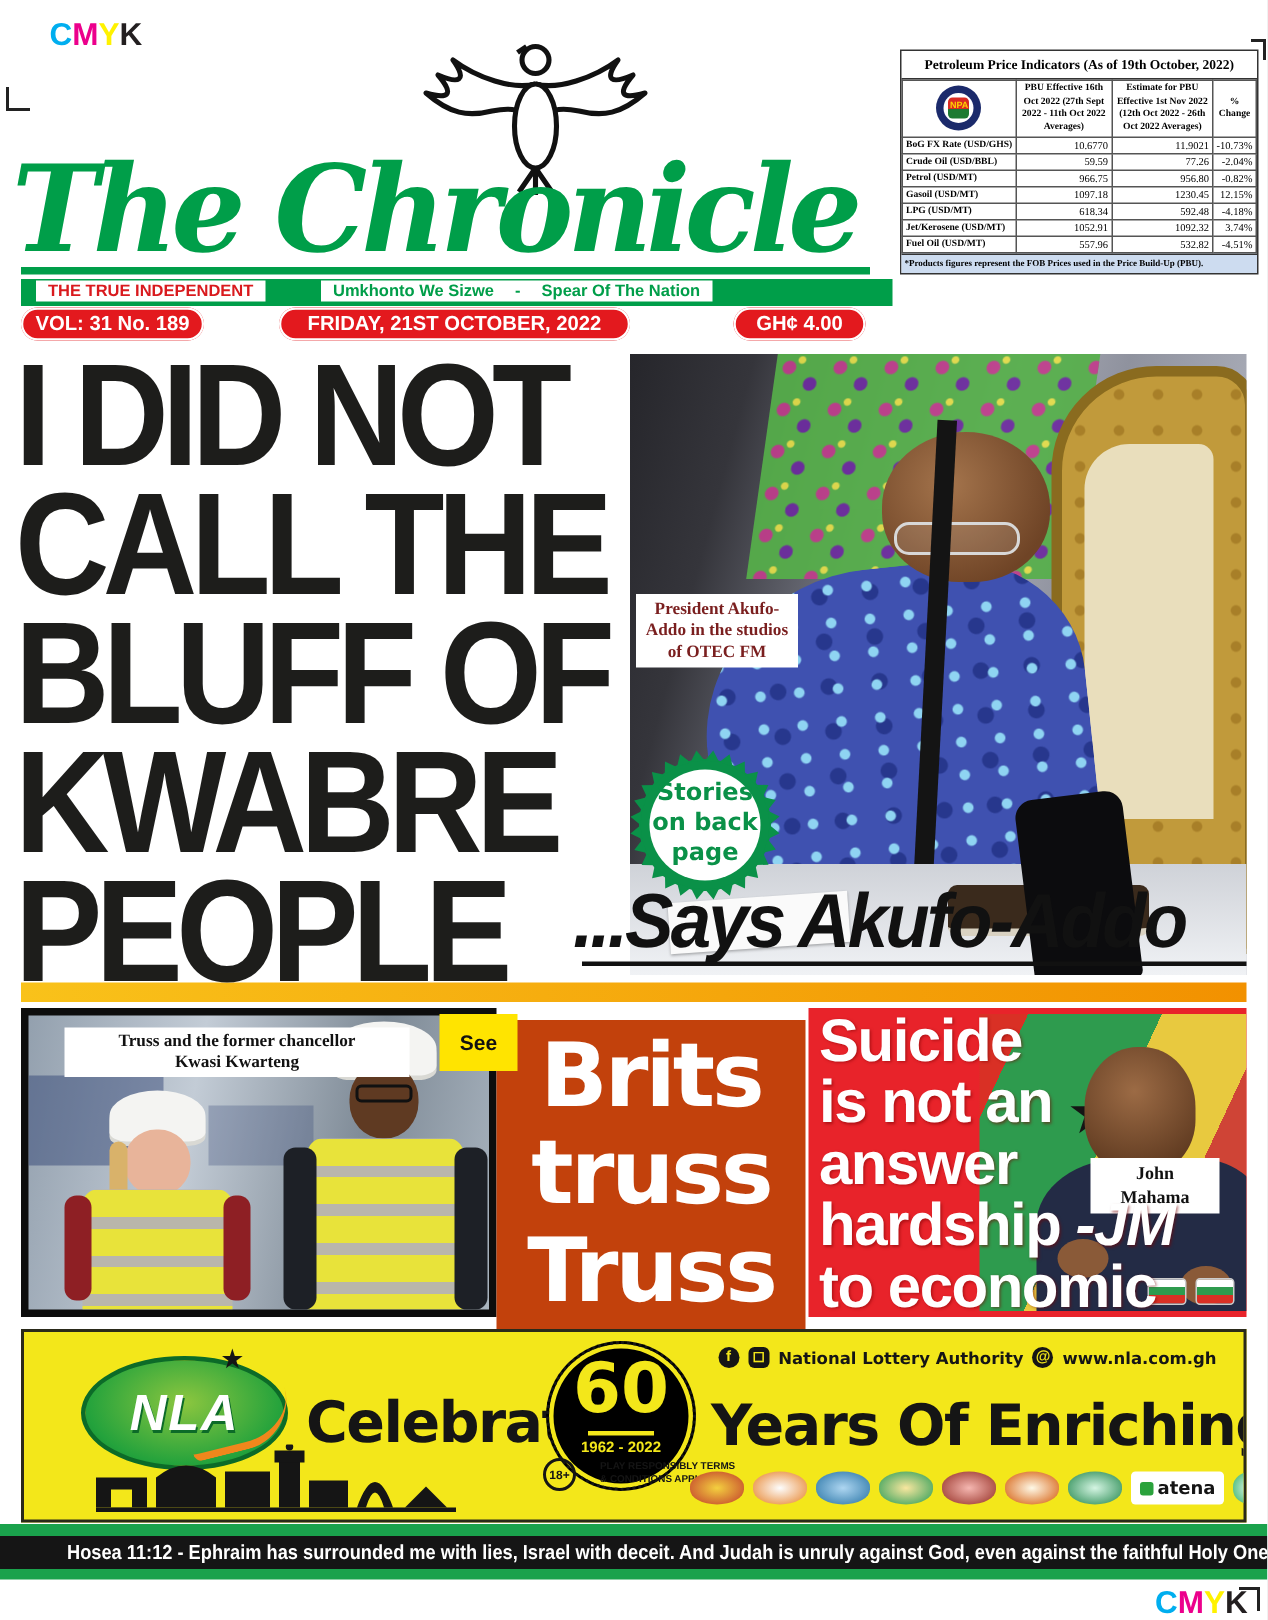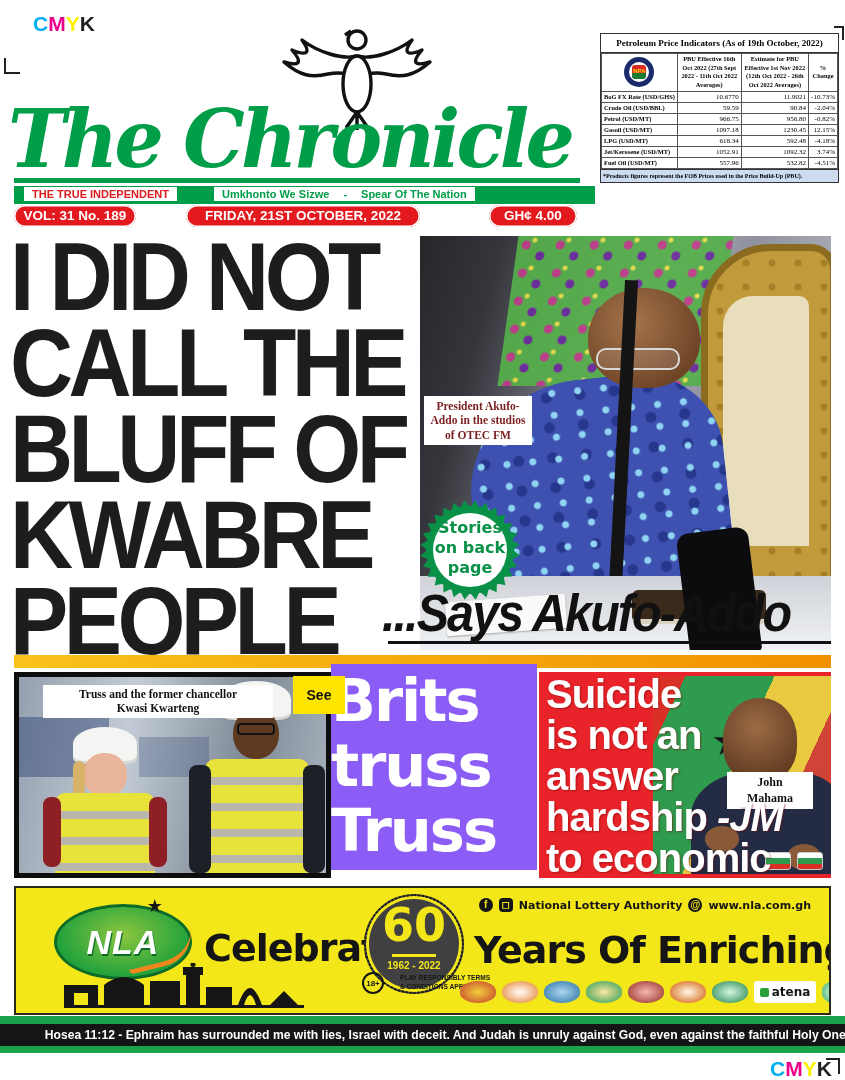--- a/index.html
+++ b/index.html
@@ -103,21 +103,21 @@
     background:linear-gradient(100deg,#93a0ae 0%,#c3ccd6 35%,#7e8a96 70%,#a9b4bf 100%); }
   .machinery { position:absolute; background:rgba(40,60,110,.45); }
   .person { position:absolute; }
   .hardhat { position:absolute; width:64px; height:34px; background:#f4f4f2; border-radius:50% 50% 18% 18%; box-shadow:0 3px 0 #d9d9d4; }
   .face { position:absolute; border-radius:48%; }
   .vest { position:absolute; background:repeating-linear-gradient(180deg,#e8e33a 0 18px,#b9b6ab 18px 26px); border-radius:10px 10px 0 0; }
   .truss-caption { position:absolute; left:24px; top:8px; width:230px; background:#fff; padding:2px 4px;
     font:bold 11.5px "Liberation Serif",serif; color:#111; text-align:center; line-height:1.25; }
   .see-badge { left:293px; top:676px; width:52px; height:38px; background:#ffe400; z-index:4;
     font:bold 14px "Liberation Sans",sans-serif; color:#111; text-align:center; line-height:38px; }
-  .panel-brits { left:331px; top:664px; width:206px; height:206px; background:#8b5cf6; z-index:2; padding-top:4px; }
+  .panel-brits { left:331px; top:680px; width:206px; height:206px; background:#c2410c; z-index:2; text-align:center; padding-top:4px; }
   .panel-brits div { font:bold 59px "DejaVu Sans",sans-serif; color:#fff; line-height:65px; letter-spacing:-2px; }
   .panel-mahama { left:539px; top:672px; width:292px; height:206px; background:#e8232a; overflow:hidden; z-index:2; }
   .flagwrap { position:absolute; right:0; top:4px; width:178px; height:198px; overflow:hidden;
     background:linear-gradient(115deg,#d93025 0 12%, #2e9b4e 12% 45%, #e8c93f 45% 72%, #cf4436 72%); }
   .flag-star { position:absolute; left:58px; top:42px; font-size:40px; color:#151515; }
   .jm-head { position:absolute; right:34px; top:22px; width:74px; height:84px;
     background:radial-gradient(circle at 45% 35%, #9c6b45, #5f3a20 80%); border-radius:48% 48% 42% 42%; }
   .jm-body { position:absolute; right:-10px; top:96px; width:150px; height:110px; background:#232b45; border-radius:40% 30% 0 0; }
   .jm-hand { position:absolute; width:34px; height:26px; background:#8a5a38; border-radius:50%; }
   .jm-label { position:absolute; right:18px; top:96px; width:86px; background:#fff; padding:3px 2px;
@@ -133,21 +133,21 @@
   .nla-logo { position:absolute; left:38px; top:16px; width:138px; height:76px;
     background:radial-gradient(ellipse at 50% 40%, #8cc63f 0%, #23a23c 70%, #0e7a2c 100%);
     border-radius:50%; border:3px solid #0c6b28; }
   .nla-logo .txt { position:absolute; left:0; width:100%; top:16px; text-align:center;
     font:italic bold 34px "Liberation Sans",sans-serif; color:#fff; letter-spacing:1px; text-shadow:1px 2px 0 #0c6b28; }
   .nla-logo .star { position:absolute; right:26px; top:-12px; font-size:18px; color:#151515; }
   .nla-logo .swoosh { position:absolute; right:-6px; top:26px; width:70px; height:34px;
     border-bottom:5px solid #f0871c; border-radius:0 0 60px 10px; transform:rotate(-14deg); }
   .nla-celebrates { position:absolute; left:188px; top:38px; font:bold 38px "DejaVu Sans",sans-serif; color:#151515; letter-spacing:-1px; }
   .circle60 { position:absolute; left:348px; top:6px; width:100px; height:100px; border-radius:50%;
-    background:#404040; border:2px dotted #151515; box-shadow:0 0 0 3px #f3e71a inset; text-align:center; }
+    background:#000000; border:2px dotted #151515; box-shadow:0 0 0 3px #f3e71a inset; text-align:center; }
   .circle60 .n { font:bold 46px "DejaVu Sans",sans-serif; color:#f3e71a; line-height:58px; }
   .circle60 .bar { width:44px; height:3px; background:#f3e71a; margin:0 auto 3px; }
   .circle60 .range { font:bold 10px "Liberation Sans",sans-serif; color:#f3e71a; }
   .nla-tagline { position:absolute; left:458px; top:40px; font:bold 38px "DejaVu Sans",sans-serif; color:#151515; letter-spacing:-1px; white-space:nowrap; }
   .nla-social { position:absolute; right:18px; top:10px; display:flex; align-items:center; gap:6px;
     font:bold 11px "DejaVu Sans",sans-serif; color:#151515; }
   .soc-ic { width:14px; height:14px; border-radius:50%; background:#151515; color:#f3e71a;
     font:bold 10px "Liberation Sans",sans-serif; text-align:center; line-height:14px; }
   .soc-ig { border-radius:4px; }
   .nla-skyline { position:absolute; left:48px; bottom:4px; }
@@ -222,21 +222,21 @@
       </tr>
       <tr>
         <td class="pt-label">BoG FX Rate (USD/GHS)</td>
         <td class="pt-num">10.6770</td>
         <td class="pt-num">11.9021</td>
         <td class="pt-num">-10.73%</td>
       </tr>
       <tr>
         <td class="pt-label">Crude Oil (USD/BBL)</td>
         <td class="pt-num">59.59</td>
-        <td class="pt-num">90.84</td>
+        <td class="pt-num">77.26</td>
         <td class="pt-num">-2.04%</td>
       </tr>
       <tr>
         <td class="pt-label">Petrol (USD/MT)</td>
         <td class="pt-num">966.75</td>
         <td class="pt-num">956.80</td>
         <td class="pt-num">-0.82%</td>
       </tr>
       <tr>
         <td class="pt-label">Gasoil (USD/MT)</td>

